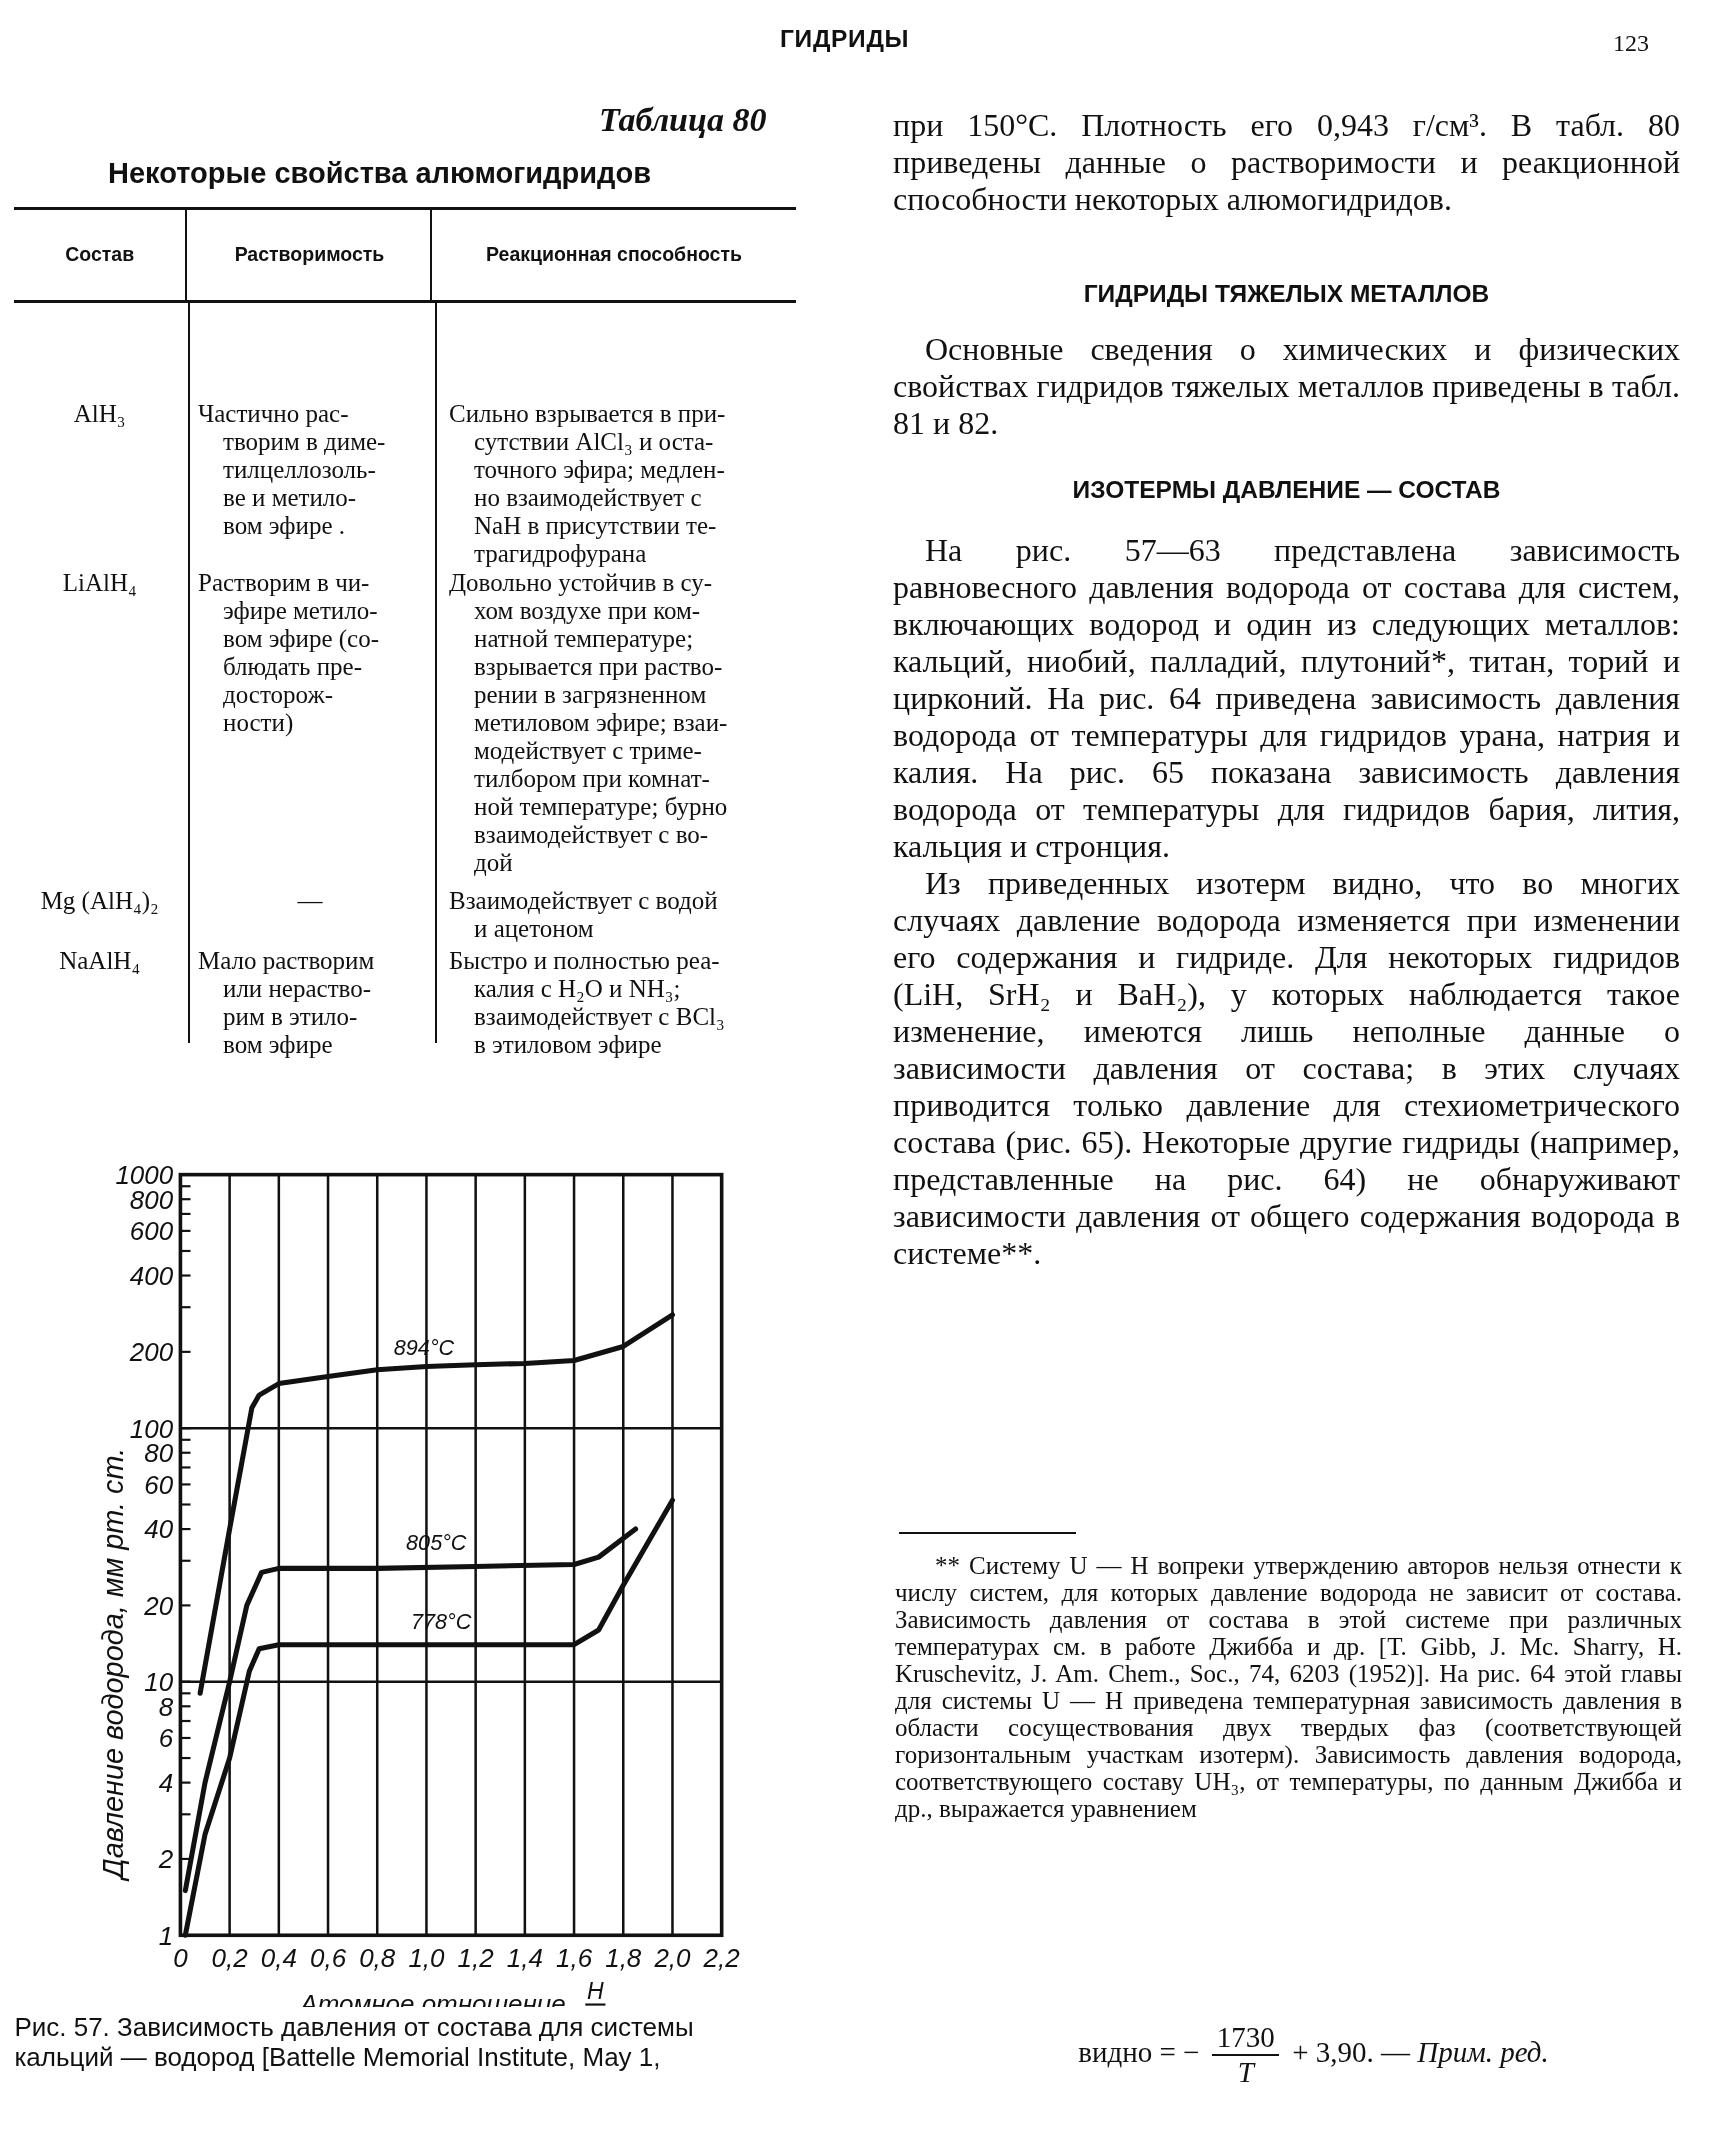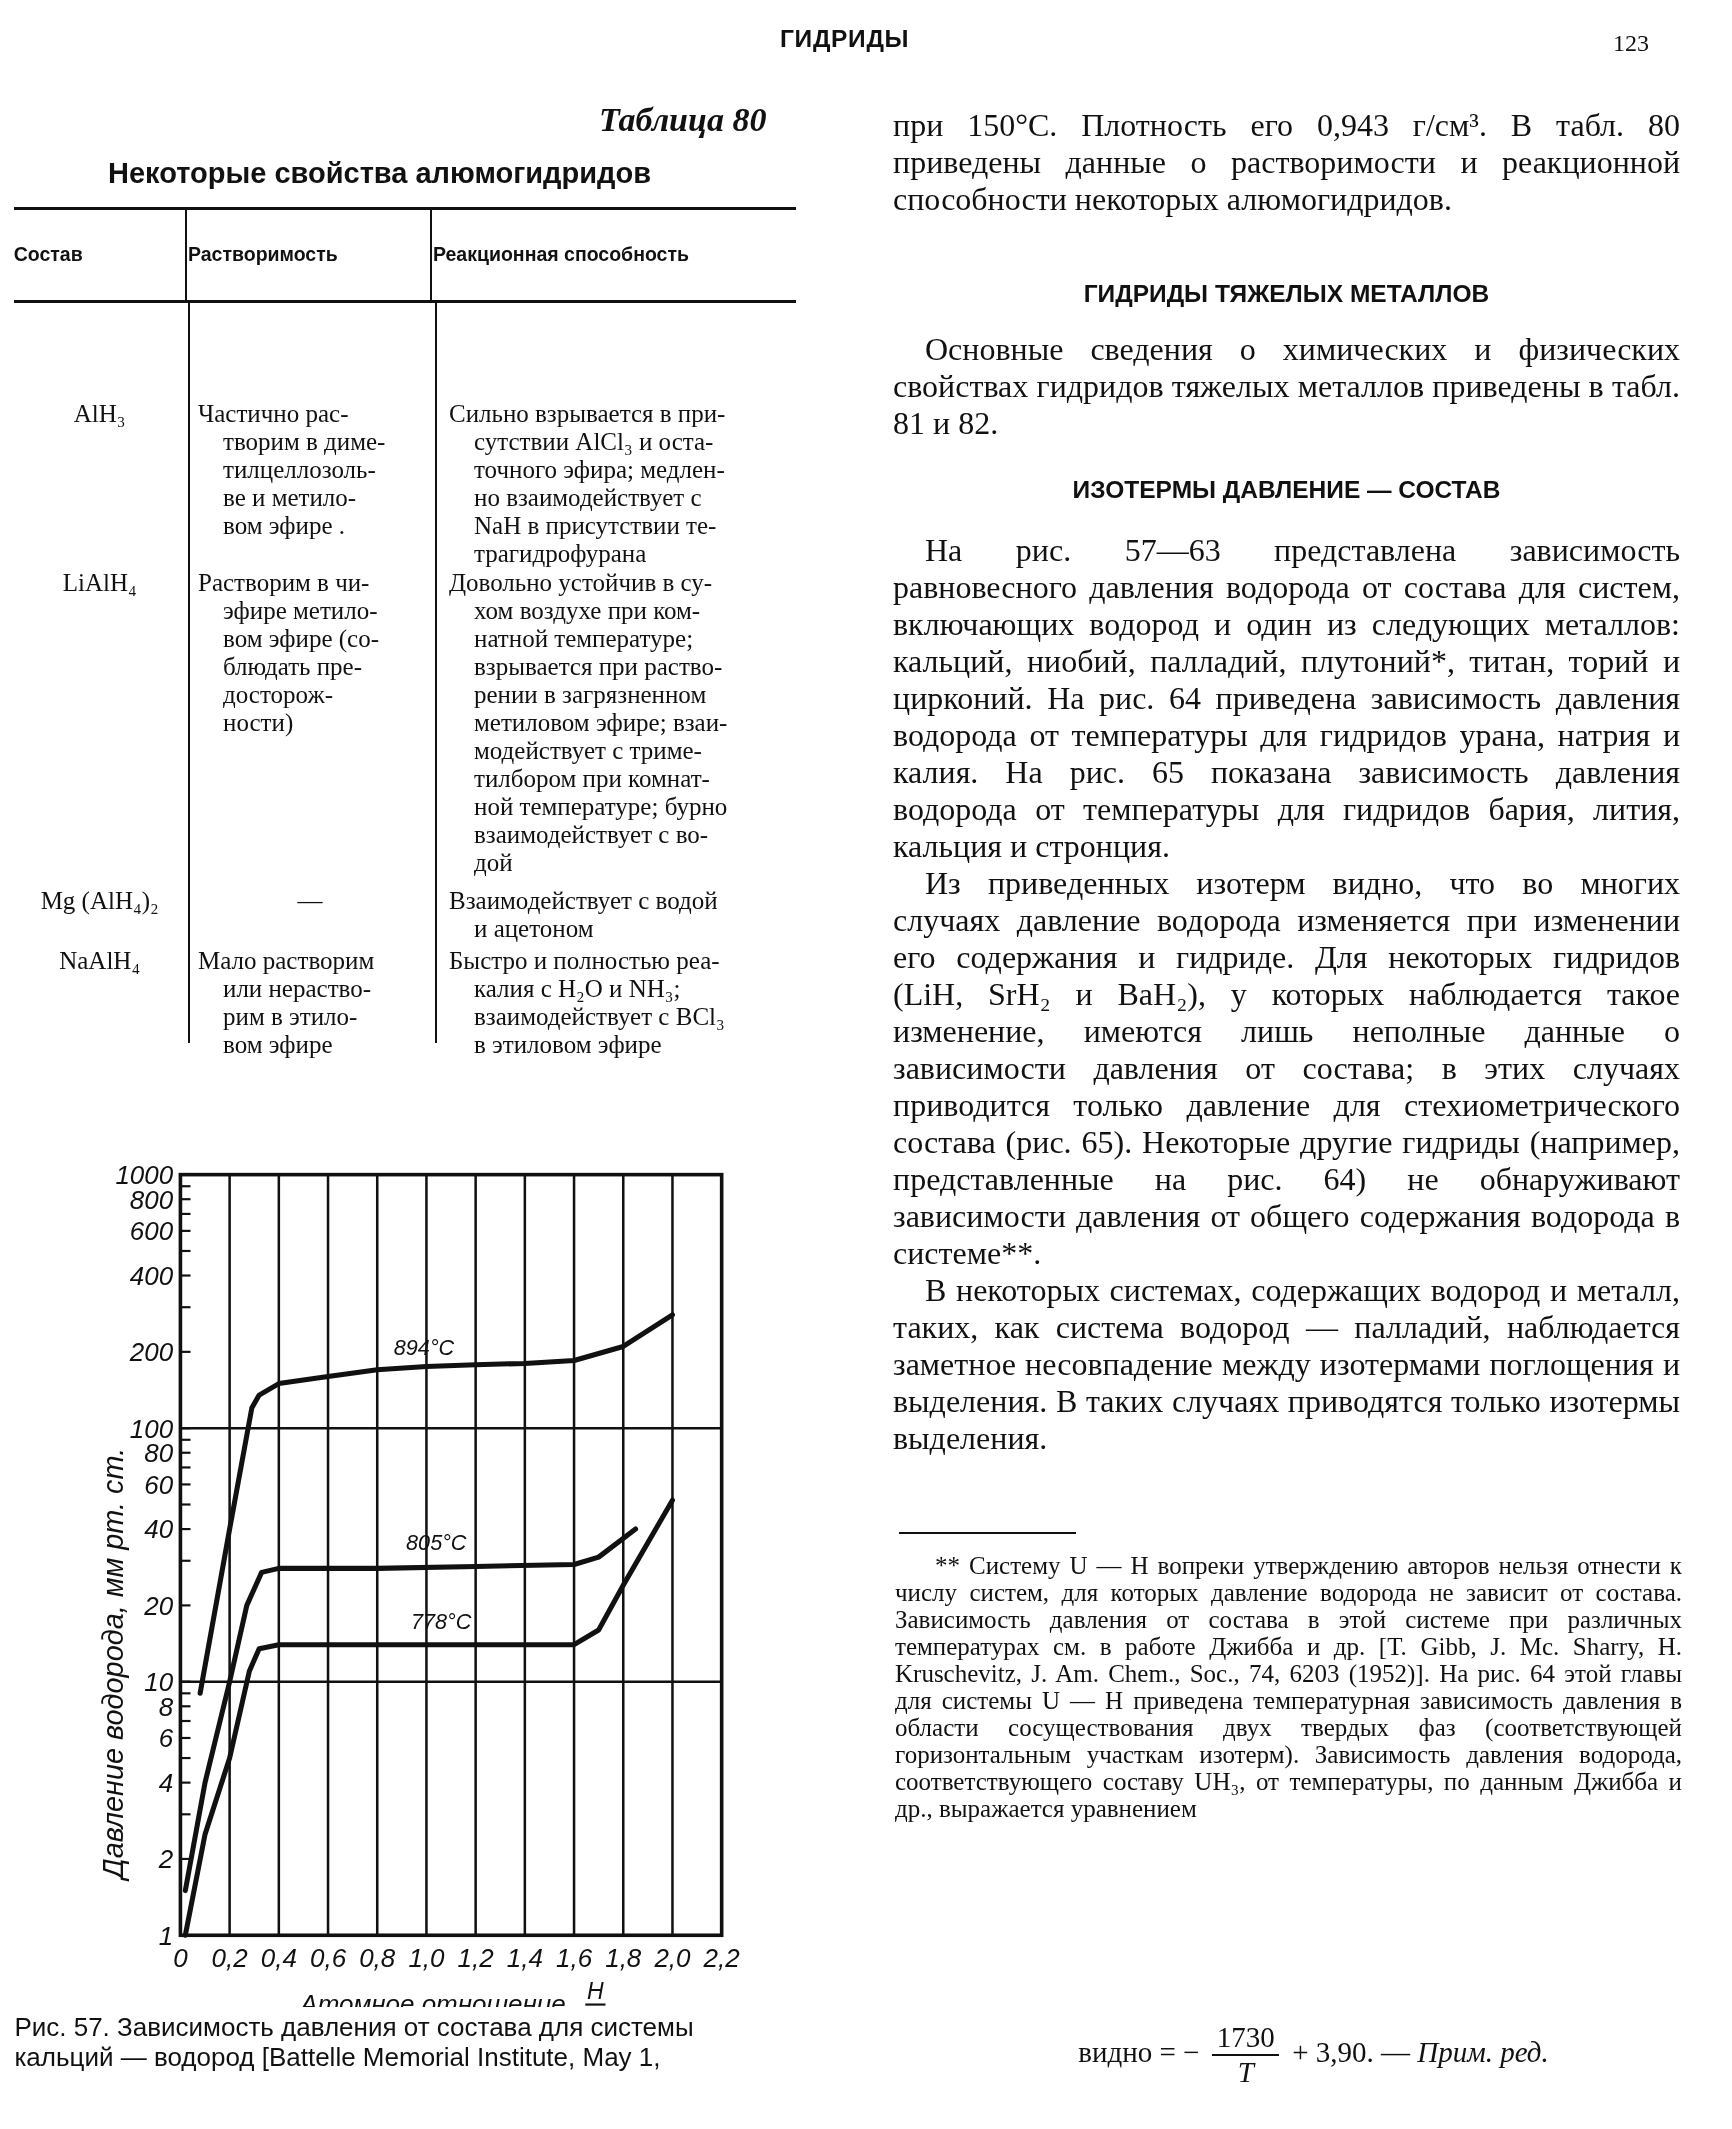--- a/index.html
+++ b/index.html
@@ -5,21 +5,21 @@
   html, body { margin:0; padding:0; background:#ffffff; }
   body { width:1732px; height:2129px; position:relative; overflow:hidden; color:#111; font-family:"Liberation Serif", serif; }
   .abs { position:absolute; }
   .running-head { left:0; width:1732px; top:24.5px; }
   .rh-title { position:absolute; left:780px; top:0; font-family:"Liberation Sans", sans-serif; font-weight:bold; font-size:24.5px; letter-spacing:0.7px; }
   .rh-page { position:absolute; left:1613px; top:5.8px; font-size:24px; }
   .tbl-num { left:599px; top:101px; font-style:italic; font-size:34px; font-weight:bold; }
   .tbl-title { left:108px; top:157px; font-family:"Liberation Sans", sans-serif; font-weight:bold; font-size:29px; }
   .hline { position:absolute; height:2.9px; background:#111; }
   .vline { position:absolute; width:2.2px; background:#111; }
-  .th { position:absolute; font-family:"Liberation Sans", sans-serif; font-weight:bold; font-size:19.5px; }
+  .th { position:absolute; font-family:"Liberation Sans", sans-serif; font-weight:bold; font-size:19.5px; text-align:center; }
   .cell { position:absolute; font-size:25px; line-height:28px; text-align:justify;margin-top:48px; }
   .cell .ln { display:block; }
   .formula { position:absolute; font-size:29px; text-align:center; }
   .rt { position:absolute; left:893px; width:787px; font-size:32px; line-height:37px; text-align:justify; }
   .rt p { margin:0; text-indent:32px; }
   .rt p.noind { text-indent:0; }
   .sec { position:absolute; left:893px; width:787px; text-align:center; font-family:"Liberation Sans", sans-serif; font-weight:bold; font-size:24.5px; }
   .fn { position:absolute; left:895px; width:787px; font-size:25px; line-height:27px; text-align:justify; }
   .fn p { margin:0; text-indent:40px; }
   .fn-rule { position:absolute; left:899px; top:1532px; width:177px; height:2.2px; background:#111; }
@@ -207,21 +207,20 @@
   <p class="noind">при 150°C. Плотность его 0,943 г/см³. В табл. 80 приведены данные о растворимости и реакционной способности некоторых алюмогидридов.</p>
 </div>
 <div class="sec" style="top:280px;">ГИДРИДЫ ТЯЖЕЛЫХ МЕТАЛЛОВ</div>
 <div class="rt" style="top:331px;">
   <p>Основные сведения о химических и физических свойствах гидридов тяжелых металлов приведены в табл. 81 и 82.</p>
 </div>
 <div class="sec" style="top:476px;">ИЗОТЕРМЫ ДАВЛЕНИЕ — СОСТАВ</div>
 <div class="rt" style="top:532px;">
   <p>На рис. 57—63 представлена зависимость равновесного давления водорода от состава для систем, включающих водород и один из следующих металлов: кальций, ниобий, палладий, плутоний*, титан, торий и цирконий. На рис. 64 приведена зависимость давления водорода от температуры для гидридов урана, натрия и калия. На рис. 65 показана зависимость давления водорода от температуры для гидридов бария, лития, кальция и стронция.</p>
   <p>Из приведенных изотерм видно, что во многих случаях давление водорода изменяется при изменении его содержания и гидриде. Для некоторых гидридов (LiH, SrH₂ и BaH₂), у которых наблюдается такое изменение, имеются лишь неполные данные о зависимости давления от состава; в этих случаях приводится только давление для стехиометрического состава (рис. 65). Некоторые другие гидриды (например, представленные на рис. 64) не обнаруживают зависимости давления от общего содержания водорода в системе**.</p>
-  <p>В некоторых системах, содержащих водород и металл, таких, как система водород — палладий, наблюдается заметное несовпадение между изотермами поглощения и выделения. В таких случаях приводятся только изотермы выделения.</p>
 </div>
 
 <div class="fn-rule"></div>
 <div class="fn" style="top:1552px;">
   <p>** Систему U — H вопреки утверждению авторов нельзя отнести к числу систем, для которых давление водорода не зависит от состава. Зависимость давления от состава в этой системе при различных температурах см. в работе Джибба и др. [T. Gibb, J. Mc. Sharry, H. Kruschevitz, J. Am. Chem., Soc., 74, 6203 (1952)]. На рис. 64 этой главы для системы U — H приведена температурная зависимость давления в области сосуществования двух твердых фаз (соответствующей горизонтальным участкам изотерм). Зависимость давления водорода, соответствующего составу UH₃, от температуры, по данным Джибба и др., выражается уравнением</p>
 </div>
 
 <div class="formula" style="left:1025px; top:2021px; width:577px;">
   <span>видно = −</span>
   <span style="display:inline-block; vertical-align:middle; text-align:center; margin:0 5.8px;">

